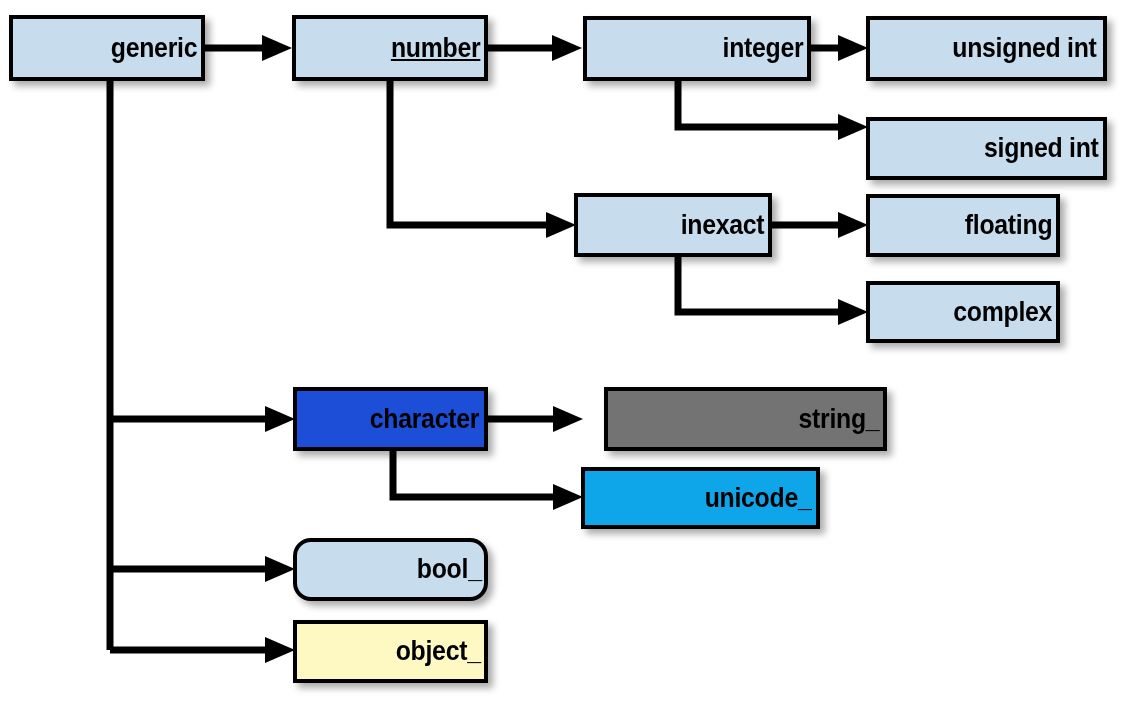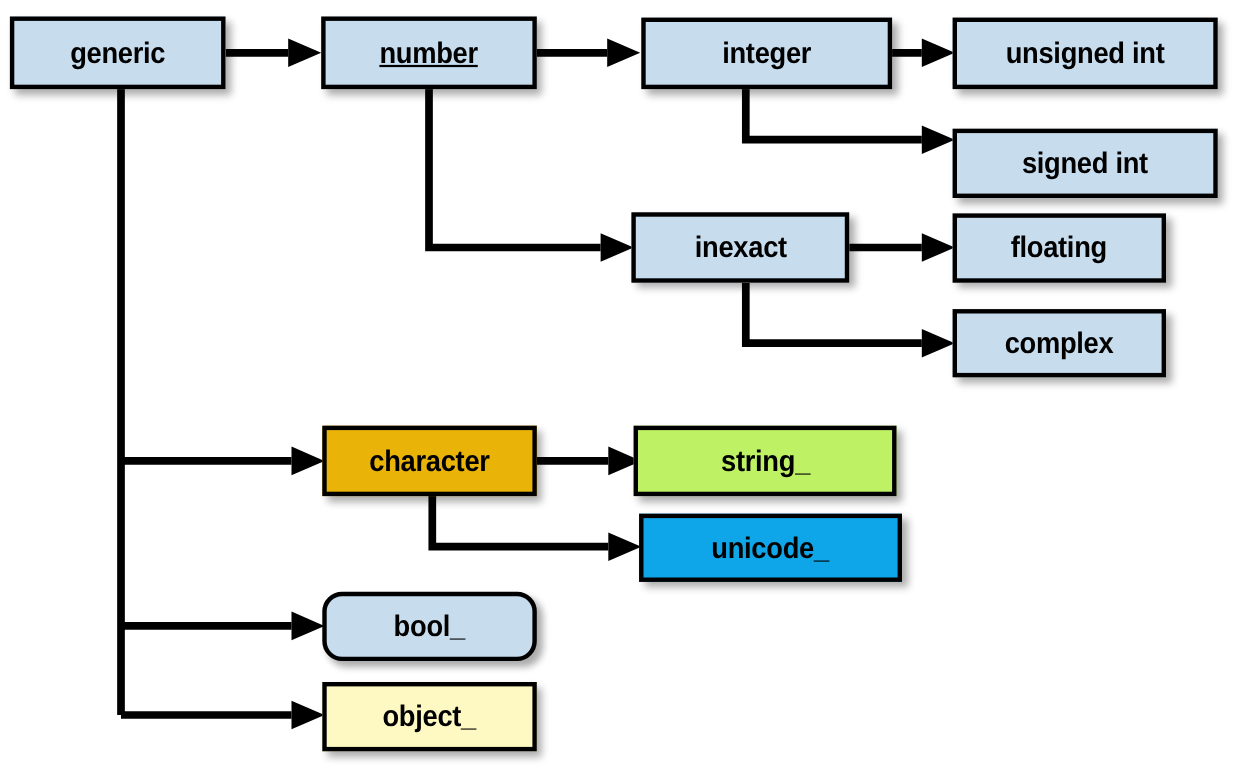--- a/index.html
+++ b/index.html
@@ -24,21 +24,21 @@
     width: 1136px;
     height: 713px;
   }
   .node-box {
     position: absolute;
     box-sizing: border-box;
     background: #c7dced;
     border: 4px solid #000000;
     display: flex;
     align-items: center;
-    justify-content: center;
+    justify-content: flex-end;
     box-shadow: 5px 5px 7px rgba(0, 0, 0, 0.33);
   }
   .node-label {
     font-family: "Liberation Sans", sans-serif;
     font-weight: bold;
     font-size: 27px;
     line-height: 1;
     color: #000000;
     letter-spacing: -0.3px;
     white-space: nowrap;
@@ -100,24 +100,24 @@
       </div>
       <div class="node-box" style="left: 574px; top: 193px; width: 198px; height: 64px; background: rgb(199, 220, 237); border-color: rgb(0, 0, 0);">
         <span class="node-label" style="color: rgb(0, 0, 0);">inexact</span>
       </div>
       <div class="node-box" style="left: 866px; top: 194px; width: 194px; height: 63px; background: rgb(199, 220, 237); border-color: rgb(0, 0, 0);">
         <span class="node-label" style="color: rgb(0, 0, 0);">floating</span>
       </div>
       <div class="node-box" style="left: 866px; top: 281px; width: 194px; height: 62px; background: rgb(199, 220, 237); border-color: rgb(0, 0, 0);">
         <span class="node-label" style="color: rgb(0, 0, 0);">complex</span>
       </div>
-      <div class="node-box" style="left: 293px; top: 387px; width: 195px; height: 64px; background: #eab308; border-color: rgb(0, 0, 0);">
+      <div class="node-box" style="left: 293px; top: 387px; width: 195px; height: 64px; background: #1d4ed8; border-color: rgb(0, 0, 0);">
         <span class="node-label" style="color: rgb(0, 0, 0);">character</span>
       </div>
-      <div class="node-box" style="left: 576px; top: 387px; width: 239px; height: 64px; background: #bef264; border-color: rgb(0, 0, 0);">
+      <div class="node-box" style="left: 604px; top: 387px; width: 283px; height: 64px; background: #737373; border-color: rgb(0, 0, 0);">
         <span class="node-label" style="color: rgb(0, 0, 0);">string_</span>
       </div>
       <div class="node-box" style="left: 581px; top: 467px; width: 239px; height: 62px; background: #0ea5e9; border-color: rgb(0, 0, 0);">
         <span class="node-label" style="color: rgb(0, 0, 0);">unicode_</span>
       </div>
       <div class="node-box" style="left: 293px; top: 538px; width: 195px; height: 63px; background: rgb(199, 220, 237); border-color: rgb(0, 0, 0); border-radius: 18px;">
         <span class="node-label" style="color: rgb(0, 0, 0);">bool_</span>
       </div>
       <div class="node-box" style="left: 293px; top: 620px; width: 195px; height: 63px; background: #fef9c3; border-color: rgb(0, 0, 0);">
         <span class="node-label" style="color: rgb(0, 0, 0);">object_</span>

